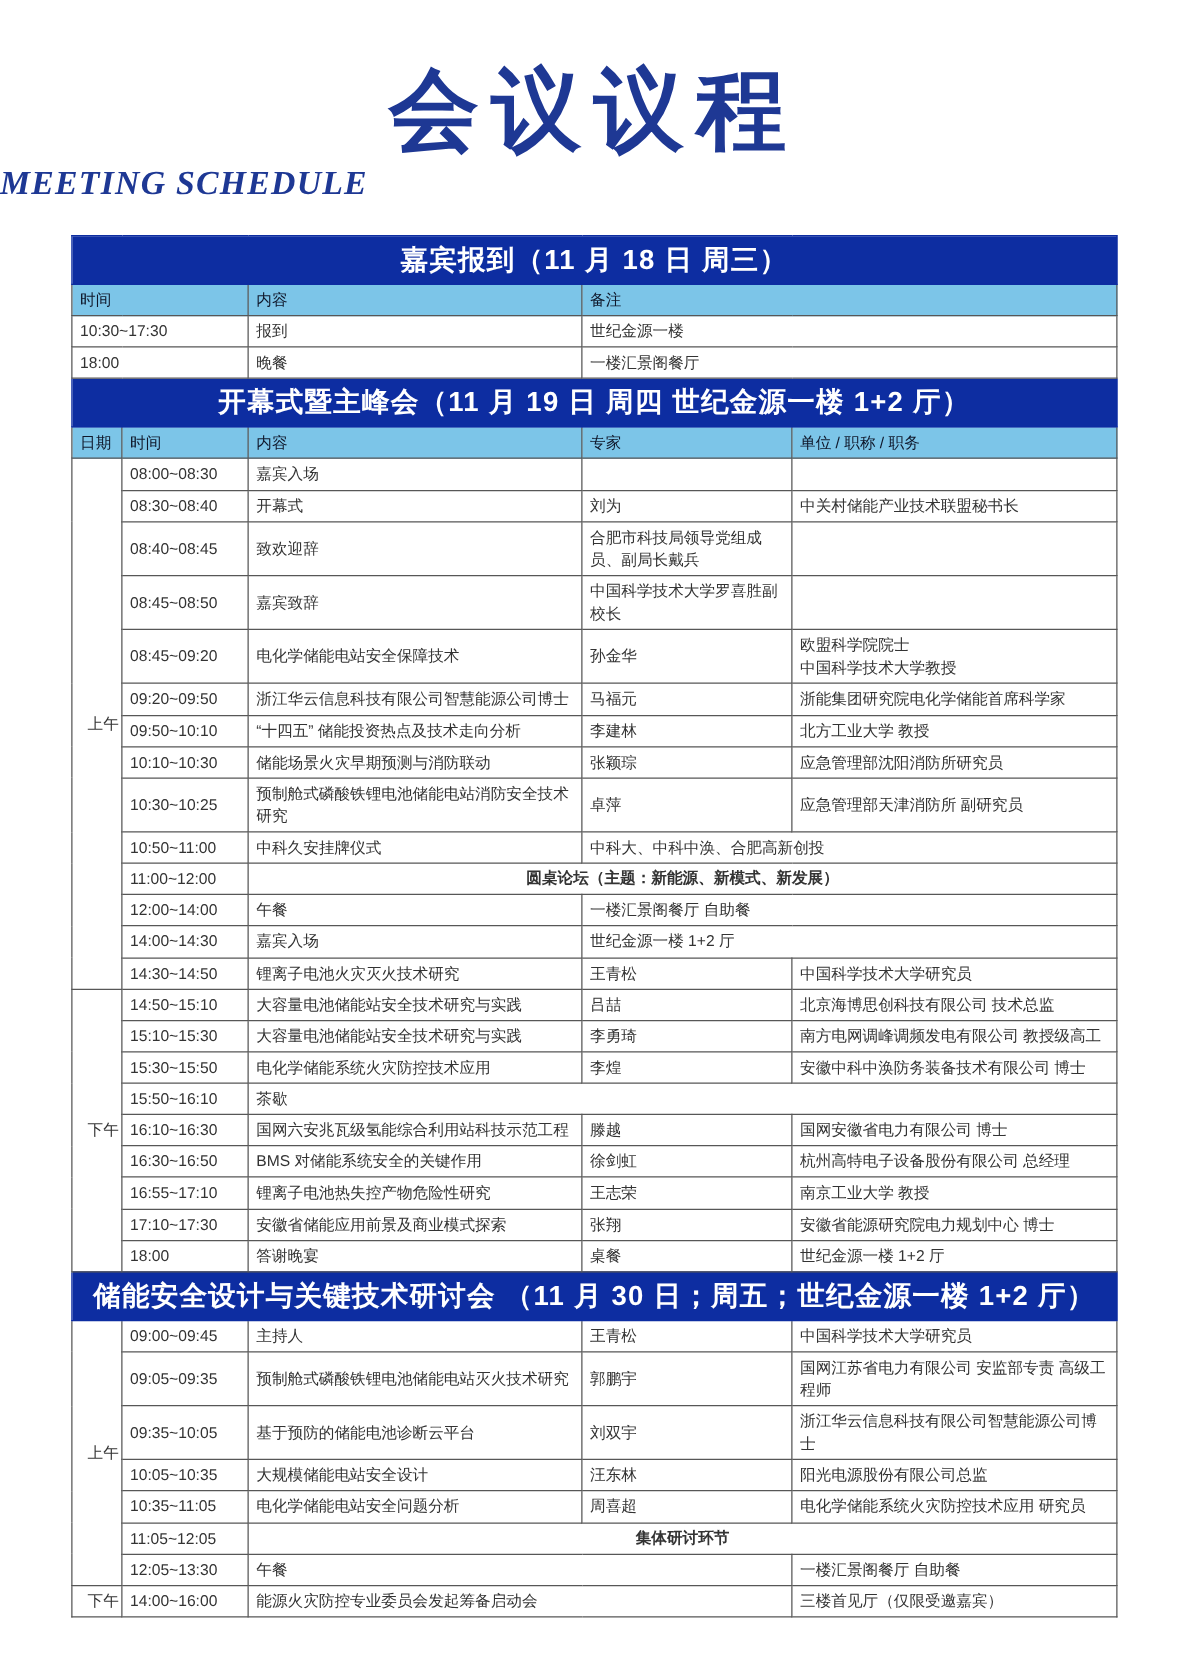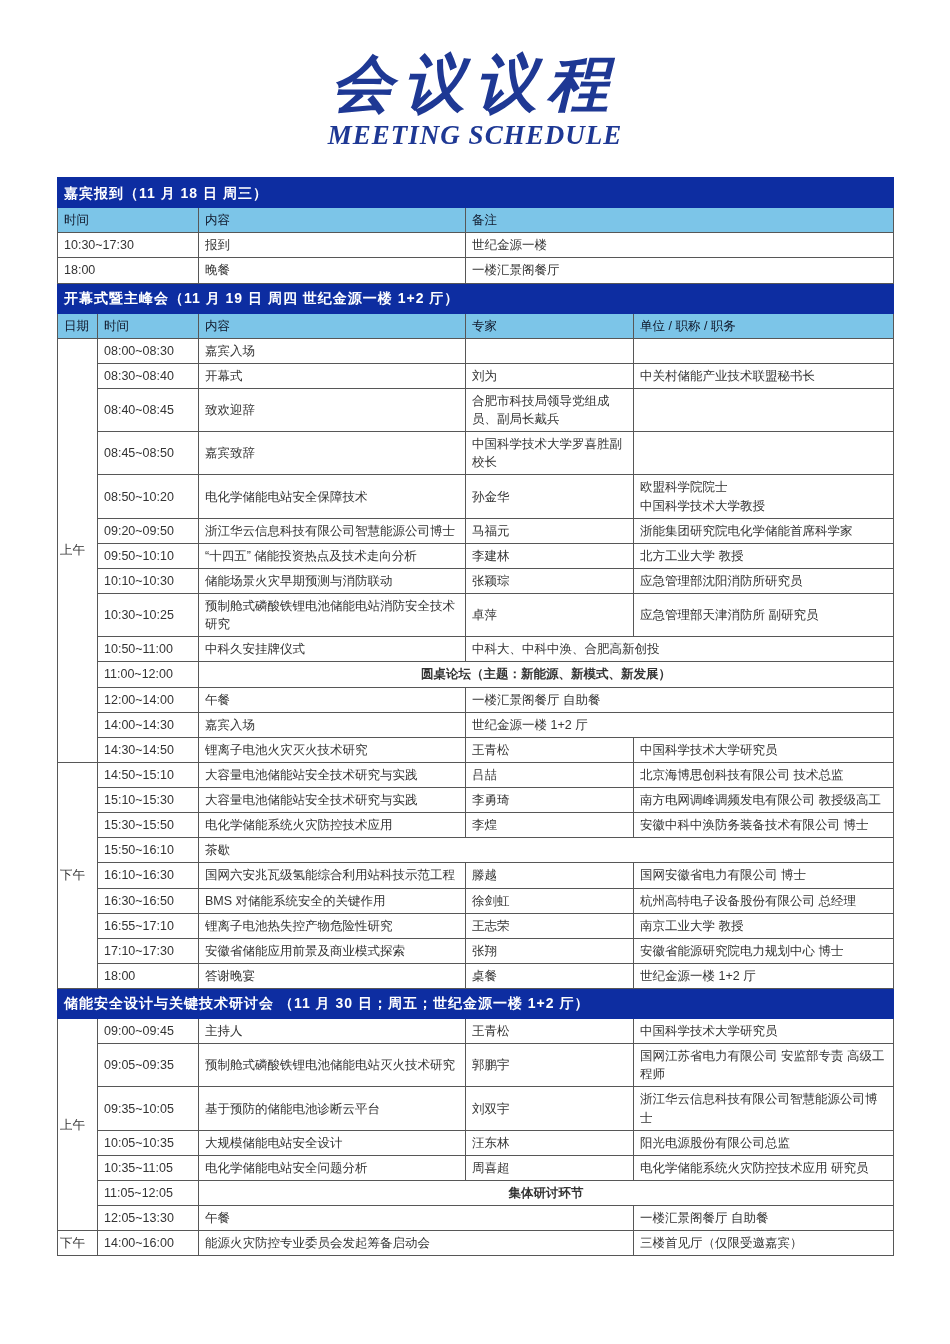--- a/index.html
+++ b/index.html
@@ -13,29 +13,28 @@
   }
   .page {
     width: 950px;
     height: 1344px;
     position: relative;
   }
   .title {
     margin: 0;
     padding-top: 50px;
     text-align: center;
-    font-size: 62px;
+    font-size: 72px;
     font-weight: bold;
     letter-spacing: 10px;
     color: var(--title-color, #1e3894);
     line-height: 1.1;
-    font-style: italic;
   }
   .subtitle {
-    text-align: center;
+    text-align: left;
     font-family: "Liberation Serif", "DejaVu Serif", serif;
     font-style: italic;
     font-weight: bold;
     font-size: 27px;
     letter-spacing: 1px;
     color: var(--title-color, #1e3894);
     margin-top: 2px;
   }
   table.schedule {
     border-collapse: collapse;
@@ -51,38 +50,39 @@
     padding: 3px 6px;
     vertical-align: middle;
     line-height: 1.45;
     white-space: pre-line;
     word-break: break-all;
     height: 18px;
   }
   td.section-header {
     background: var(--header-bg, #0d2da1);
     color: #ffffff;
-    font-size: 14px;
+    text-align: center;
+    font-size: 22px;
     font-weight: bold;
     letter-spacing: 1px;
     height: 23px;
     border: 1px solid var(--header-bg, #0d2da1);
     white-space: nowrap;
   }
   tr.col-header td {
     background: var(--subheader-bg, #7cc5e8);
     color: #0f172a;
     height: 16px;
   }
   td.date-cell {
-    text-align: left;
+    text-align: right;
     padding: 3px 2px;
   }
   td.center { text-align: center; }
-  td.bold { font-weight: bold; }
+  td.bold { font-weight: bold; font-family: Liberation Mono, monospace; }
 </style>
 </head>
 <body>
 
 <div class="page">
   <h1 class="title">会议议程</h1>
   <div class="subtitle">MEETING SCHEDULE</div>
 
   <table class="schedule">
     <colgroup>
@@ -140,21 +140,21 @@
           <td>合肥市科技局领导党组成员、副局长戴兵</td>
           <td></td>
         </tr>
         <tr>
           <td>08:45~08:50</td>
           <td>嘉宾致辞</td>
           <td>中国科学技术大学罗喜胜副校长</td>
           <td></td>
         </tr>
         <tr>
-          <td>08:50~10:20</td>
+          <td>08:45~09:20</td>
           <td>电化学储能电站安全保障技术</td>
           <td>孙金华</td>
           <td>欧盟科学院院士
 中国科学技术大学教授</td>
         </tr>
         <tr>
           <td>09:20~09:50</td>
           <td>浙江华云信息科技有限公司智慧能源公司博士</td>
           <td>马福元</td>
           <td>浙能集团研究院电化学储能首席科学家</td>

